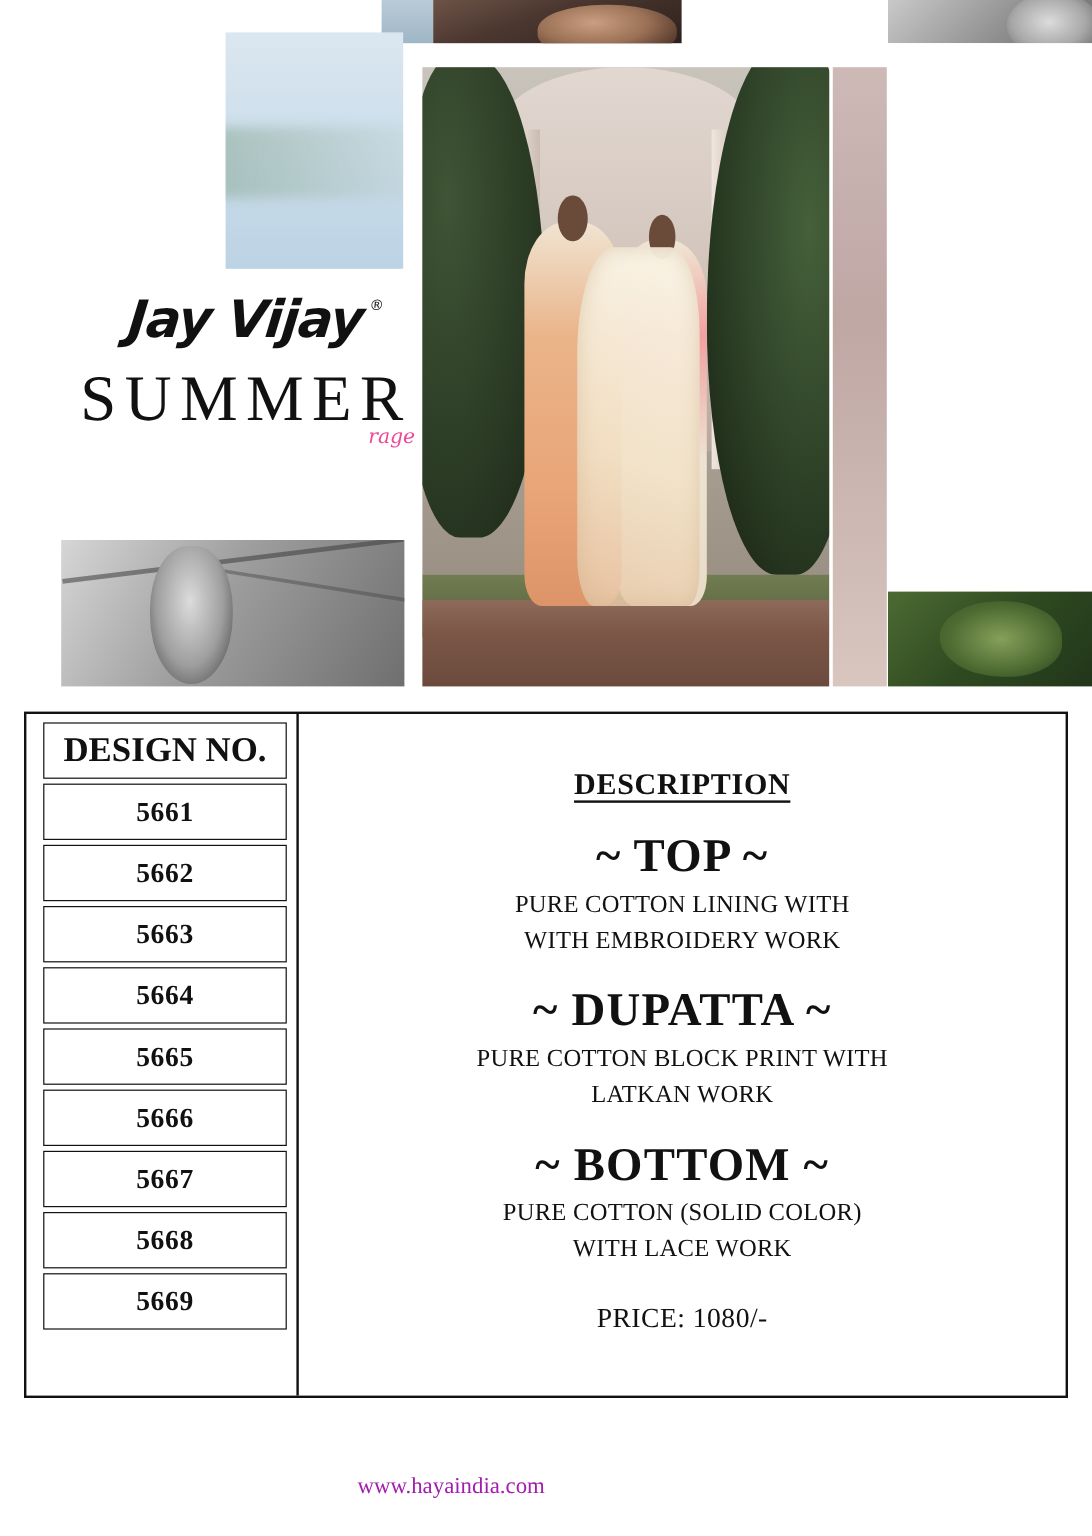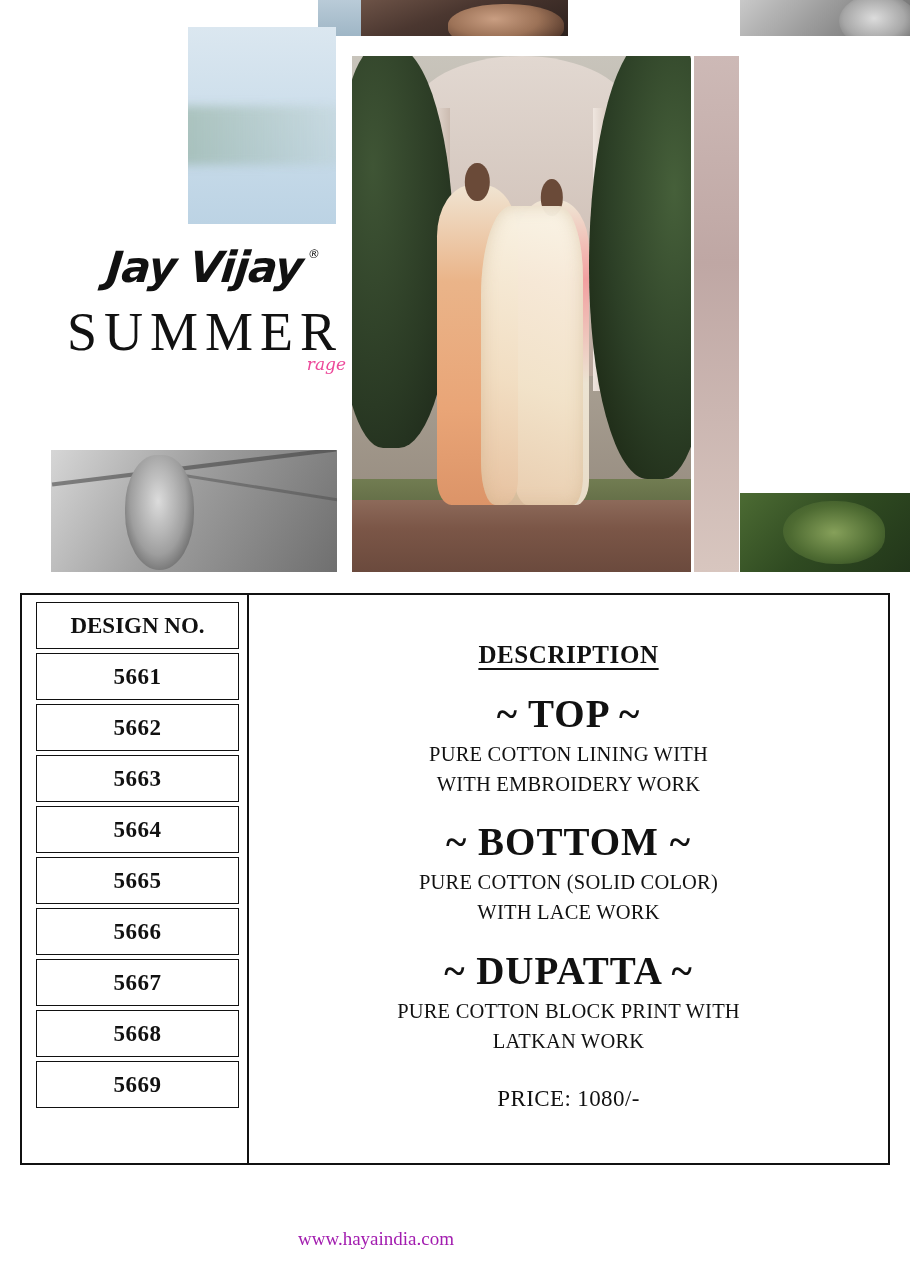--- a/index.html
+++ b/index.html
@@ -227,21 +227,21 @@
     border: 1.6px solid #111;
     height: 47px;
     margin-bottom: 4px;
     display: flex; align-items: center; justify-content: center;
     font-family: "Liberation Serif", serif;
     font-weight: bold;
     font-size: 23px;
     color: #111;
     letter-spacing: .5px;
   }
-  .cell.header { font-size: 23px; letter-spacing: 0px; }
+  .cell.header { font-size: 29px; letter-spacing: 0px; }
 
   .col-desc {
     flex: 1;
     display: flex; flex-direction: column;
     align-items: center;
     padding-top: 46px;
     color: #111;
   }
   .desc-title {
     font-family: "Liberation Serif", serif;
@@ -367,31 +367,31 @@
       <div class="col-desc">
         <div class="desc-title">DESCRIPTION</div>
 
         <div class="sect">
           <div class="sect-head">~ TOP ~</div>
           <div class="sect-line">PURE COTTON LINING WITH</div>
           <div class="sect-line">WITH EMBROIDERY WORK</div>
         </div>
 
         <div class="sect">
+          <div class="sect-head">~ DUPATTA ~</div>
+          <div class="sect-line">PURE COTTON BLOCK PRINT WITH</div>
+          <div class="sect-line">LATKAN WORK</div>
+        </div>
+
+        <div class="sect">
           <div class="sect-head">~ BOTTOM ~</div>
           <div class="sect-line">PURE COTTON (SOLID COLOR)</div>
           <div class="sect-line">WITH LACE WORK</div>
         </div>
 
-        <div class="sect">
-          <div class="sect-head">~ DUPATTA ~</div>
-          <div class="sect-line">PURE COTTON BLOCK PRINT WITH</div>
-          <div class="sect-line">LATKAN WORK</div>
-        </div>
-
         <div class="price">PRICE: 1080/-</div>
       </div>
     </div>
   </div>
 
 
   <div class="site">www.hayaindia.com</div>
 
 </div>
 

